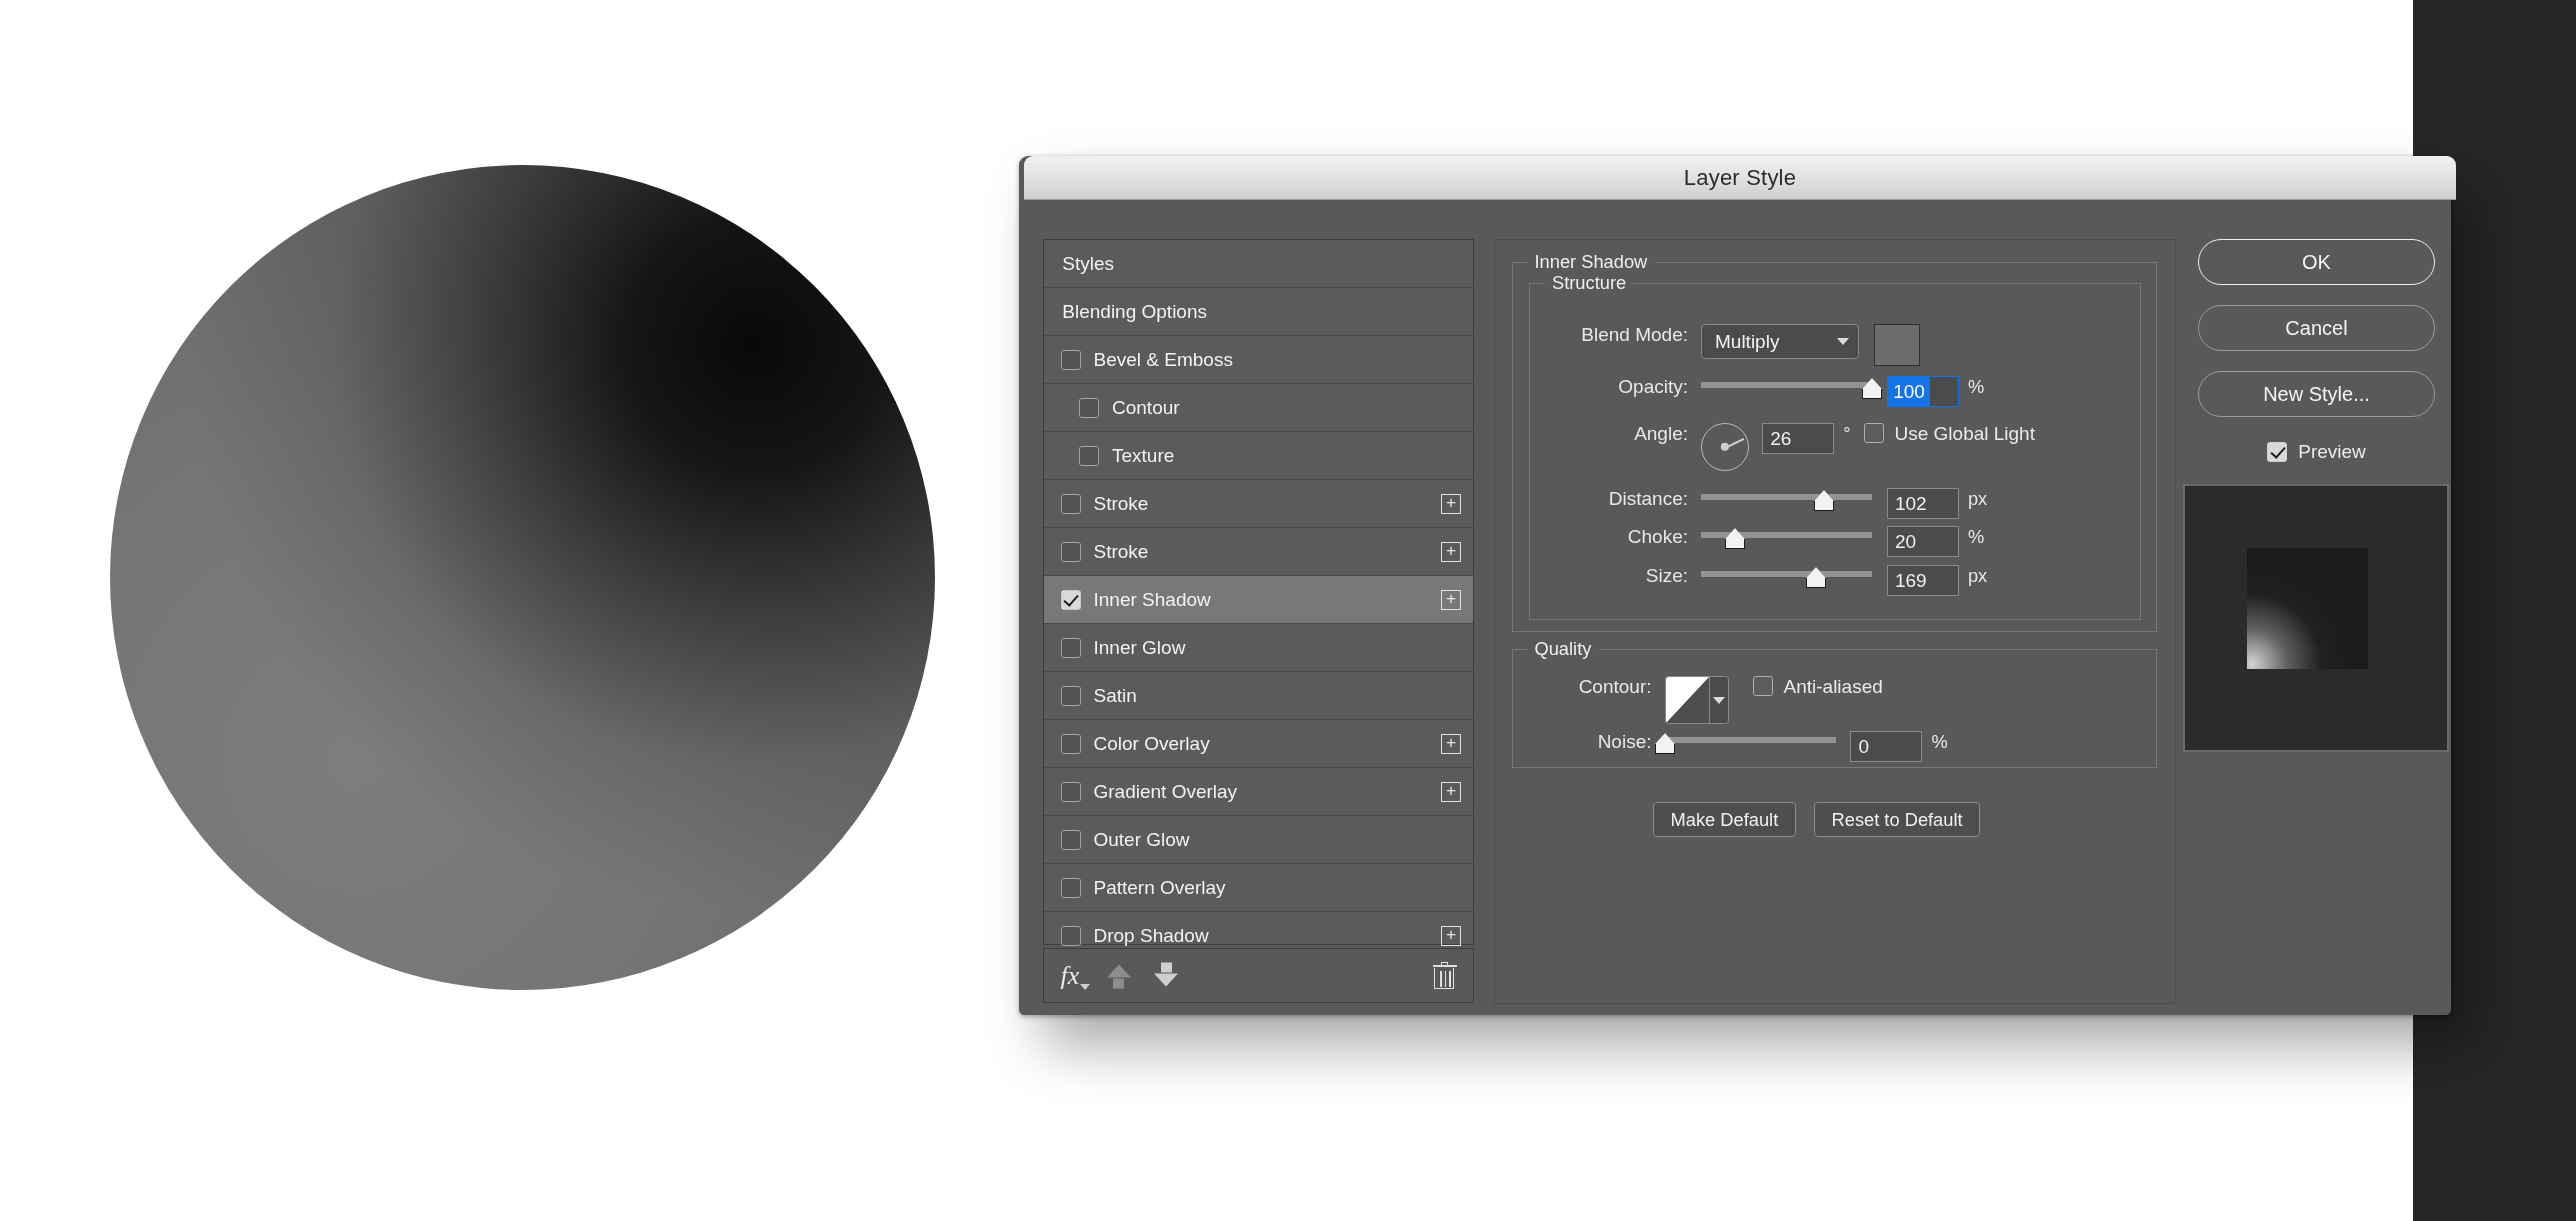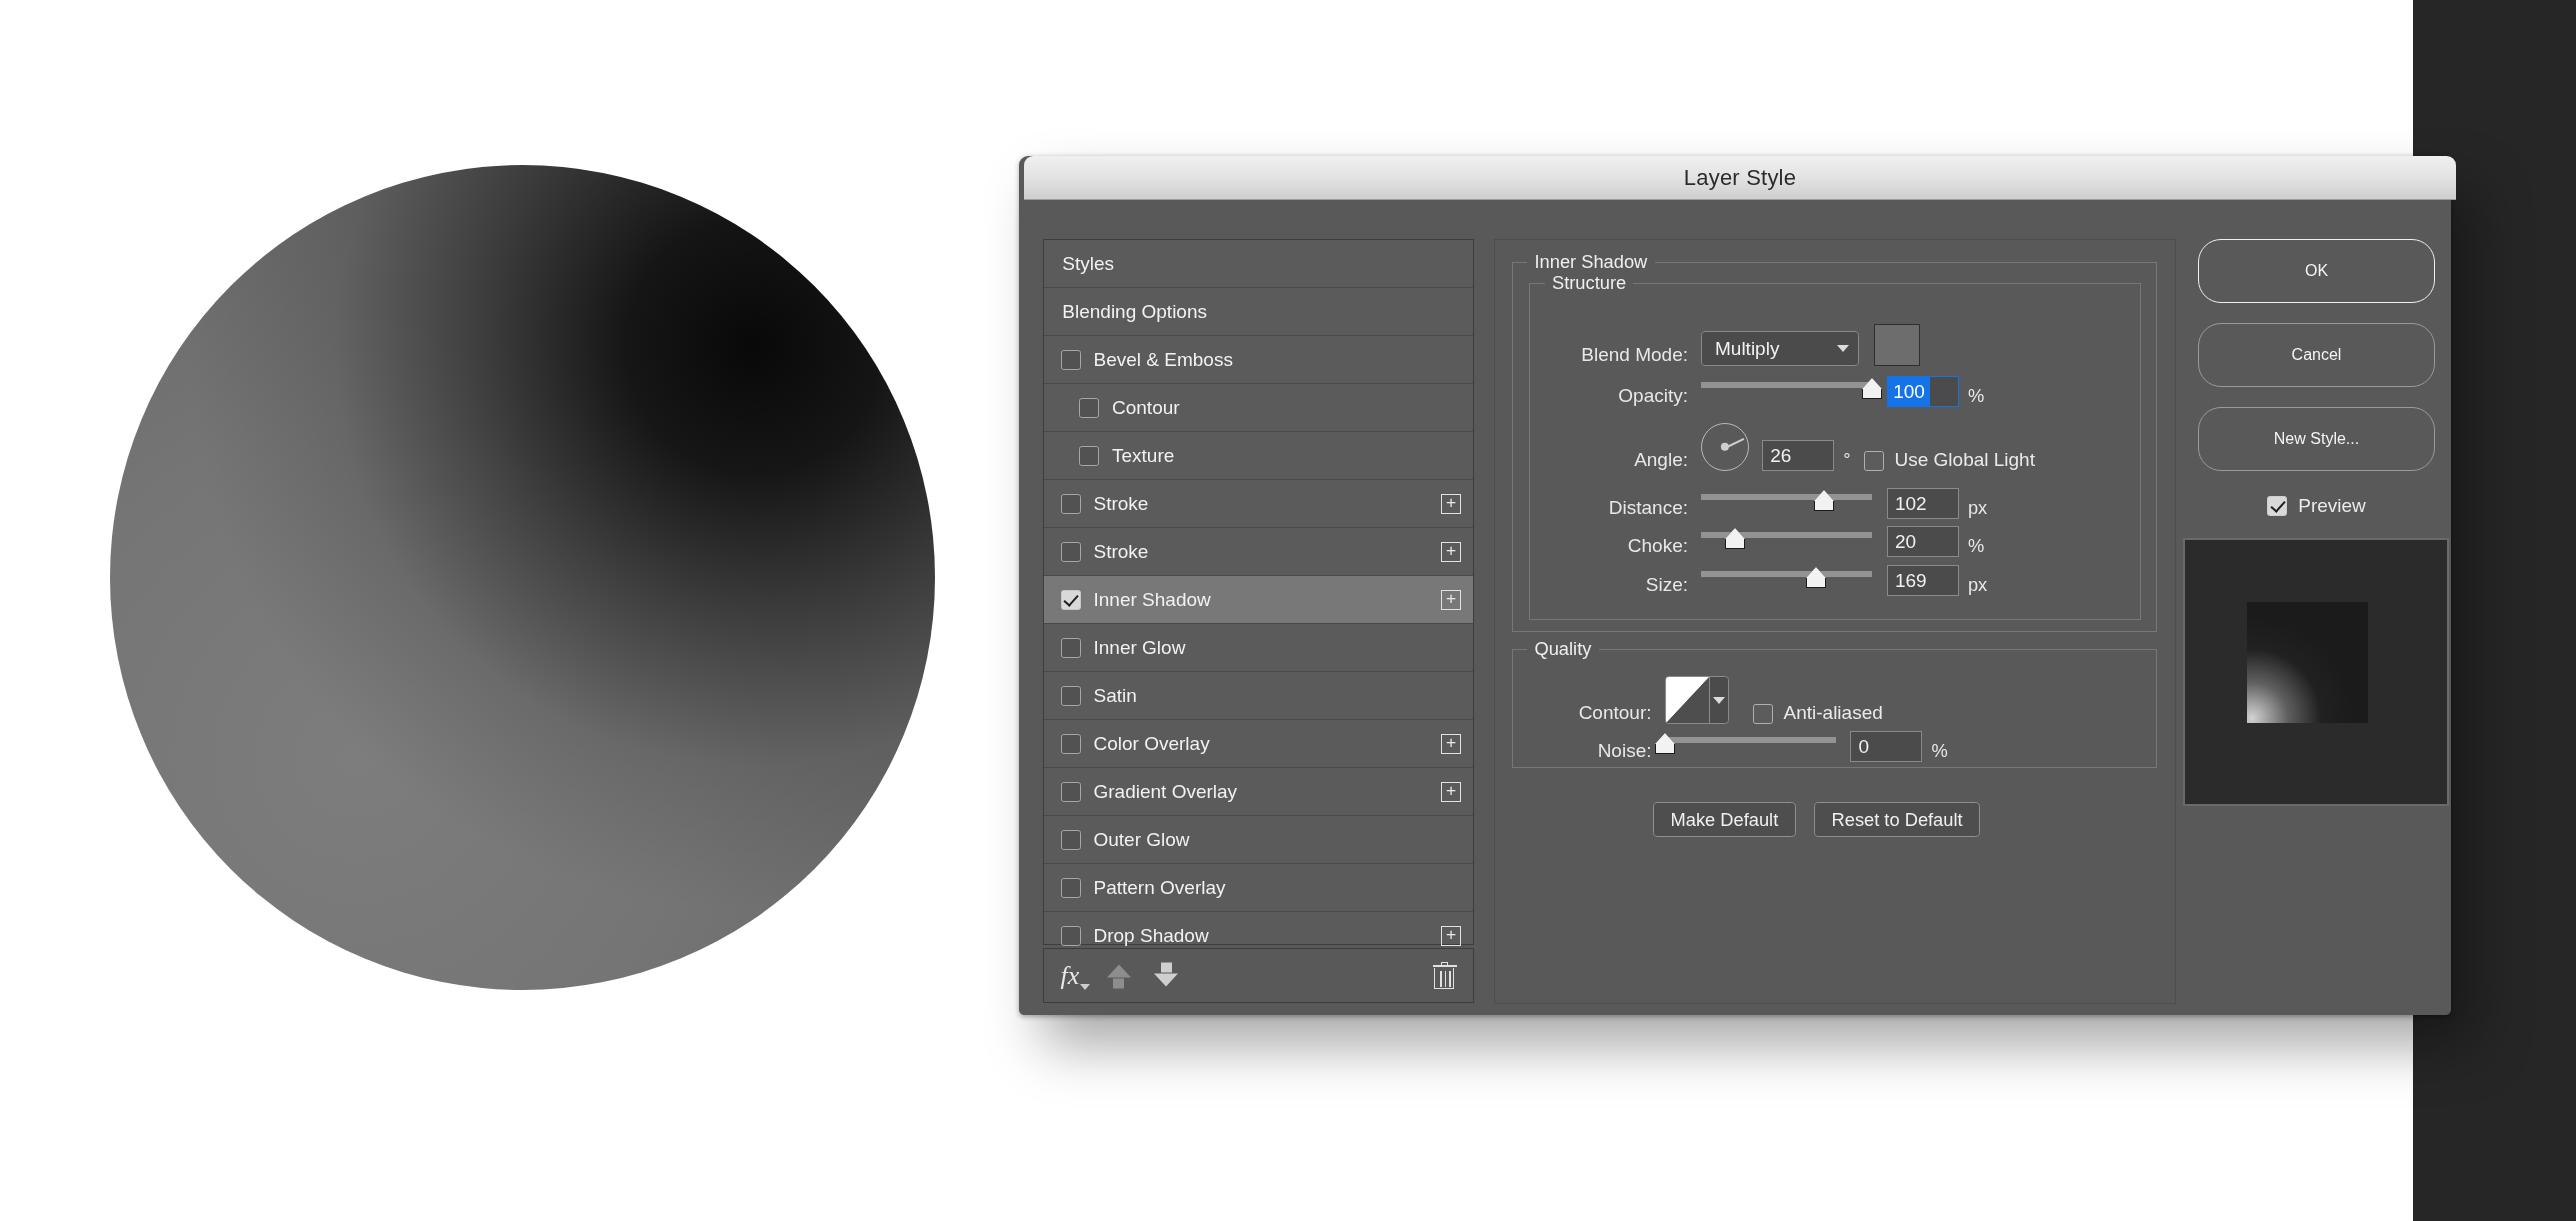--- a/index.html
+++ b/index.html
@@ -213,21 +213,21 @@
     top: -12px; left: 14.7px;
     background: #595959;
     padding: 0 7.3px;
     color: #efefef;
     font-size: 18.3px;
   }
   .fs-inner-shadow { left: 16.5px; top: 22px; width: 645px; height: 370px; }
   .fs-structure    { left: 16.5px; top: 20px; width: 612px; height: 337px; }
   .fs-quality      { left: 16.5px; top: 409px; width: 645px; height: 119px; }
 
-  .row { position: absolute; display: flex; align-items: flex-end; }
+  .row { position: absolute; display: flex; align-items: flex-start; }
   .row-label {
     color: #e8e8e8; font-size: 19px;
     text-align: right;
     flex: none;
   }
 
   
   .select {
     height: 35px;
     background: #4b4b4b;
@@ -380,26 +380,26 @@
     font-size: 18.3px;
     display: flex; align-items: center; justify-content: center;
     padding: 0 16.5px;
     box-sizing: border-box;
     margin-top: 12px;
   }
 
   
   .right-col { position: absolute; left: 1179px; top: 39px; width: 237px; }
   .pillbtn {
-    width: 237px; height: 64px;
+    width: 237px; height: 46px;
     border-radius: 23px;
     border: 1.8px solid #9b9b9b;
     background: transparent;
     color: #f4f4f4;
-    font-size: 16px;
+    font-size: 20px;
     display: flex; align-items: center; justify-content: center;
     box-sizing: border-box;
     margin-bottom: 20px;
   }
   .pillbtn.primary { border-color: #f0f0f0; }
   .preview-row {
     display: flex; align-items: center; justify-content: center;
     height: 29px; margin-top: 3.7px; margin-bottom: 18.3px;
   }
   .thumb-frame {

